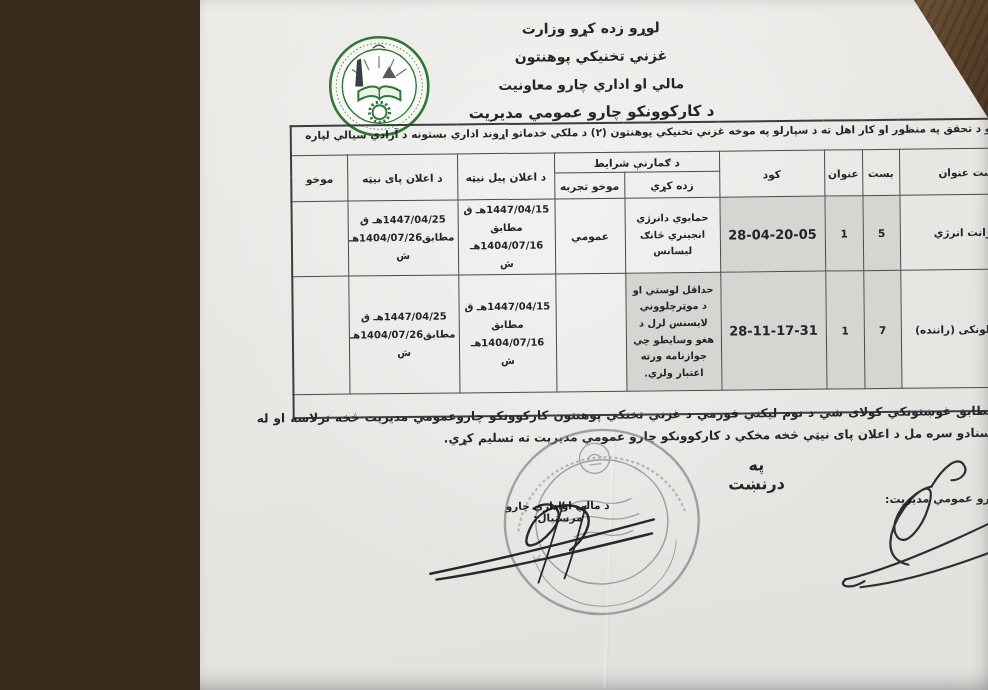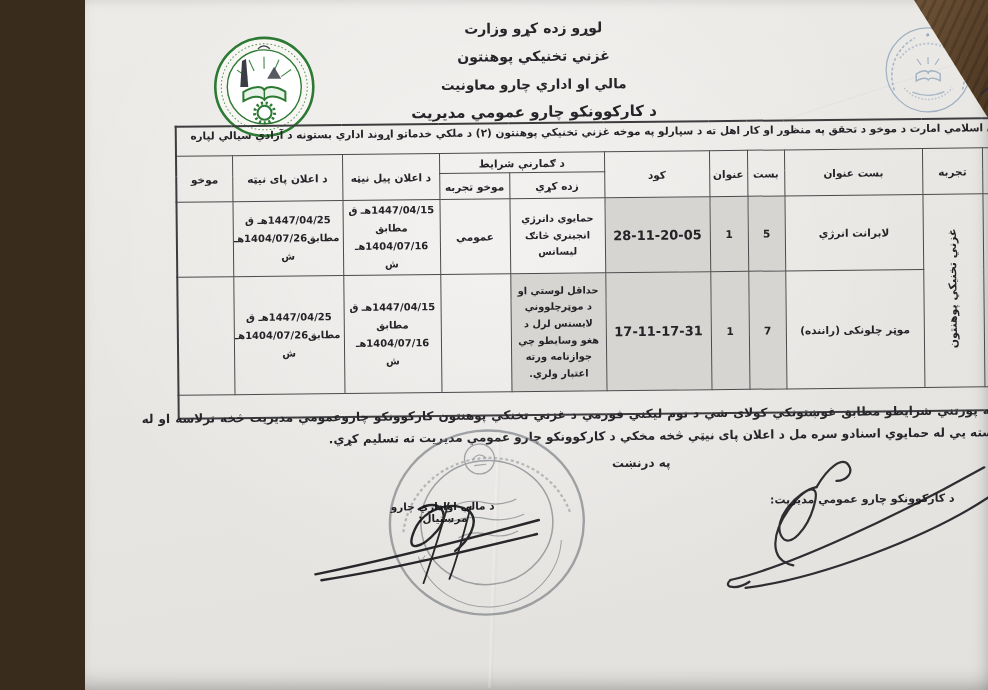--- a/index.html
+++ b/index.html
@@ -1,16 +1,16 @@
 <!DOCTYPE html>
 <html lang="ps" dir="rtl"><head>
 <meta charset="utf-8">
 <style>
   html,body{margin:0;padding:0;background:#3a2c1c;}
-  .page{position:relative;width:903px;height:690px;overflow:hidden;
+  .page{position:relative;width:788px;height:690px;overflow:hidden;
         background:linear-gradient(105deg,#6e5337,#543d26 70%);
         font-family:"DejaVu Sans",sans-serif;color:#222;}
   .paper{position:absolute;inset:0;
          background:
            radial-gradient(ellipse at 45% 35%, rgba(255,255,255,.45), rgba(255,255,255,0) 60%),
            linear-gradient(170deg,#edebe8 0%,#e7e5e2 55%,#e3e1de 100%);
          box-shadow:inset 0 -16px 20px -12px rgba(0,0,0,.28),
                     inset -12px 0 18px -12px rgba(0,0,0,.18),
                     inset 0 10px 14px -10px rgba(0,0,0,.10);}
   .crease-v{position:absolute;left:408px;top:426px;width:4px;height:262px;opacity:.45;
@@ -51,21 +51,21 @@
   .vtext{writing-mode:vertical-rl;transform:rotate(180deg);display:inline-block;
          font-size:11px;font-weight:700;line-height:1.1;}
   td.dates{font-size:10px;text-align:center;white-space:pre-line;line-height:1.8;}
   td.edu{font-size:9.8px;text-align:center;line-height:1.7;padding:2px 4px;}
   td.title-cell{font-size:10.5px;text-align:center;}
   tr.empty-row td{height:20px;}
 
   .para{position:absolute;left:56px;top:405px;width:910px;direction:rtl;text-align:justify;
         font-size:12px;font-weight:700;line-height:1.8;color:#26262a;}
   .respect{position:absolute;left:520px;top:457px;width:70px;text-align:center;
-           font-size:12px;font-weight:700;color:#26262a;}
+           font-size:16px;font-weight:700;color:#26262a;}
   .hr-label{position:absolute;left:616px;top:496px;width:252px;direction:rtl;text-align:right;
             font-size:11px;font-weight:700;color:#26262a;z-index:3;}
   .deputy-label{position:absolute;left:286px;top:499px;width:140px;direction:rtl;text-align:center;
             font-size:10.5px;font-weight:700;color:#1e1e22;z-index:3;}
   .stamp{position:absolute;left:294px;top:422px;z-index:2;}
   .sig-left{position:absolute;left:220px;top:490px;z-index:4;}
   .sig-right{position:absolute;left:610px;top:450px;z-index:4;}
   svg{display:block;}
 </style>
 </head>
@@ -162,35 +162,35 @@
           <th class="h">زده کړي</th>
           <th class="h">موخو تجربه</th>
         </tr>
         <tr style="height:70px;">
           <td class="c">1</td>
           <td class="vert" rowspan="2"><span class="vtext">لوړو زده کړو وزارت</span></td>
           <td class="vert" rowspan="2"><span class="vtext">غزني تخنيکي پوهنتون</span></td>
           <td class="title-cell">لابرانت انرژي</td>
           <td class="c shade">5</td>
           <td class="c shade">1</td>
-          <td class="c shade" style="font-size:13px;"><bdi dir="ltr">28-11-20-05</bdi></td>
+          <td class="c shade" style="font-size:13px;"><bdi dir="ltr">28-04-20-05</bdi></td>
           <td class="edu">حمايوي دانرژي انجينري څانګ ليسانس</td>
           <td class="c">عمومي</td>
           <td class="dates">1447/04/15هـ ق مطابق
 1404/07/16هـ ش</td>
           <td class="dates">1447/04/25هـ ق
 مطابق1404/07/26هـ ش</td>
           <td class="c"></td>
         </tr>
         <tr style="height:118px;">
           <td class="c">2</td>
           <td class="title-cell">موټر چلونکی (راننده)</td>
           <td class="c shade">7</td>
           <td class="c shade">1</td>
-          <td class="c shade" style="font-size:13px;"><bdi dir="ltr">17-11-17-31</bdi></td>
+          <td class="c shade" style="font-size:13px;"><bdi dir="ltr">28-11-17-31</bdi></td>
           <td class="edu shade">حداقل لوستي او د موټرچلووني لايسنس لرل د هغو وسايطو چي جوازنامه ورته اعتبار ولري.</td>
           <td class="c"></td>
           <td class="dates">1447/04/15هـ ق مطابق
 1404/07/16هـ ش</td>
           <td class="dates">1447/04/25هـ ق
 مطابق1404/07/26هـ ش</td>
           <td class="c"></td>
         </tr>
         <tr class="empty-row">
           <td colspan="12"></td>

